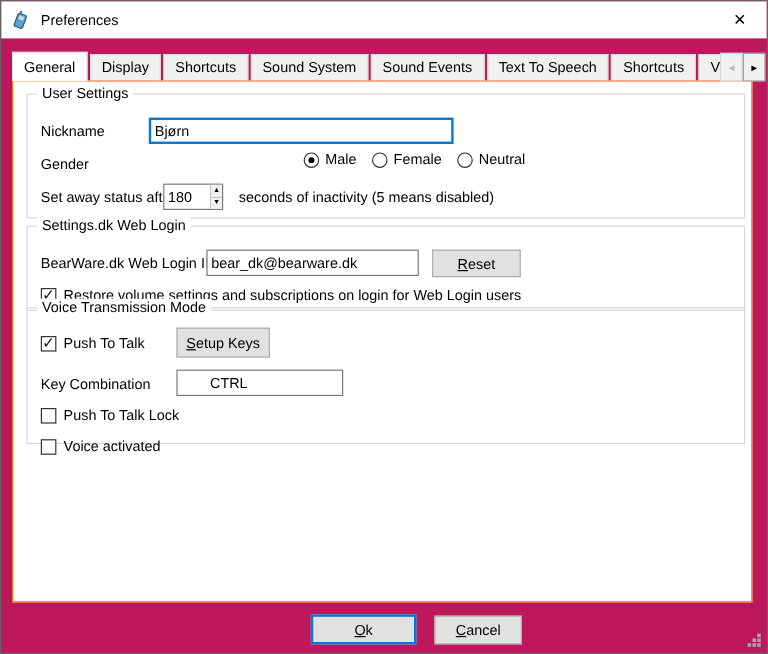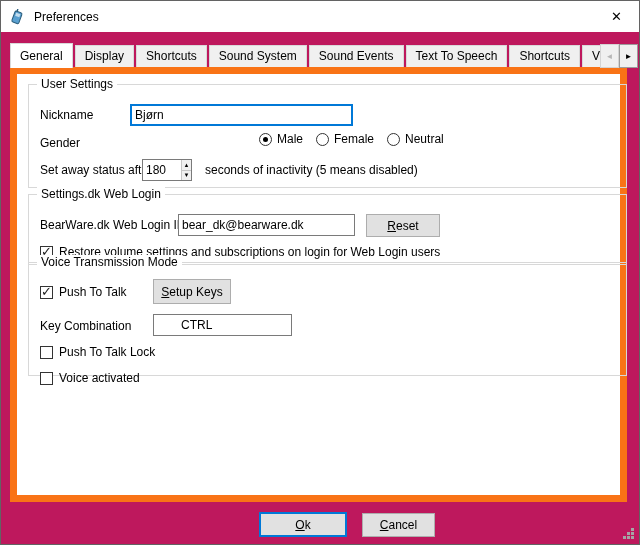--- a/index.html
+++ b/index.html
@@ -24,21 +24,21 @@
     white-space:nowrap;cursor:default;flex:0 0 auto;}
   .tab.selected{height:25px;line-height:24px;background:#ffffff;margin-bottom:0;
     border-color:#d9d9d9;position:relative;z-index:4;}
   .tab-scrollers{position:absolute;right:0;bottom:0;height:24px;display:flex;z-index:5;}
   .tab-scroll{width:19px;height:24px;display:flex;align-items:center;justify-content:center;
     font-size:8px;background:#f0f0f0;}
   .tab-scroll.disabled{border:1px solid #d4d4d4;color:#b6b6b6;}
   .tab-scroll.enabled{border:1px solid #9c9c9c;color:#000;}
   
   .page{position:absolute;left:9px;top:66px;width:617px;height:435px;background:#ffffff;
-    border:7px solid #f97316;z-index:2;}
+    border:1px solid #f97316;z-index:2;}
   .group{position:absolute;left:11px;width:599px;border:1px solid #d8d8d8;}
   .group-title{position:absolute;top:-8px;left:8px;background:#ffffff;padding:0 4px;}
   .g1{top:10px;height:104px;}
   .g2{top:120px;height:71px;}
   .g3{top:188px;height:114px;}
   .lbl{position:absolute;white-space:nowrap;}
   
   .tbox{position:absolute;height:22px;border:1px solid #7a7a7a;background:#fff;
     font-family:"Liberation Sans",sans-serif;font-size:12px;padding:0 3px;color:#000;}
   .tbox.focused{border:2px solid #0078d7;}
@@ -114,21 +114,21 @@
       <span class="tab-scroll enabled">►</span>
     </div>
   </div>
 
   <div class="page">
 
     <div class="group g1">
       <span class="group-title">User Settings</span>
 
       <span class="lbl" style="left:11px;top:23px;">Nickname</span>
-      <input class="tbox focused" style="left: 101px; top: 19px; width: 223px;" value="Bjørn">
+      <input class="tbox focused" style="left: 101px; top: 19px; width: 254px;" value="Bjørn">
 
       <span class="lbl" style="left:11px;top:51px;">Gender</span>
       <div class="radio-row" style="left:230px;top:47px;">
         <span class="radio-item">
           <span class="radio checked"></span>
           <span>Male</span>
         </span>
         <span class="radio-item">
           <span class="radio"></span>
           <span>Female</span>

